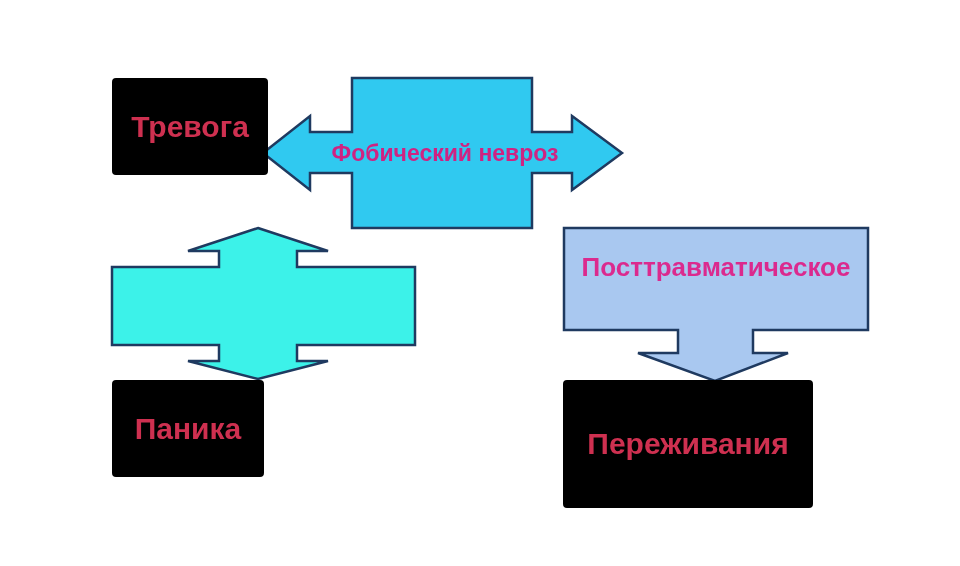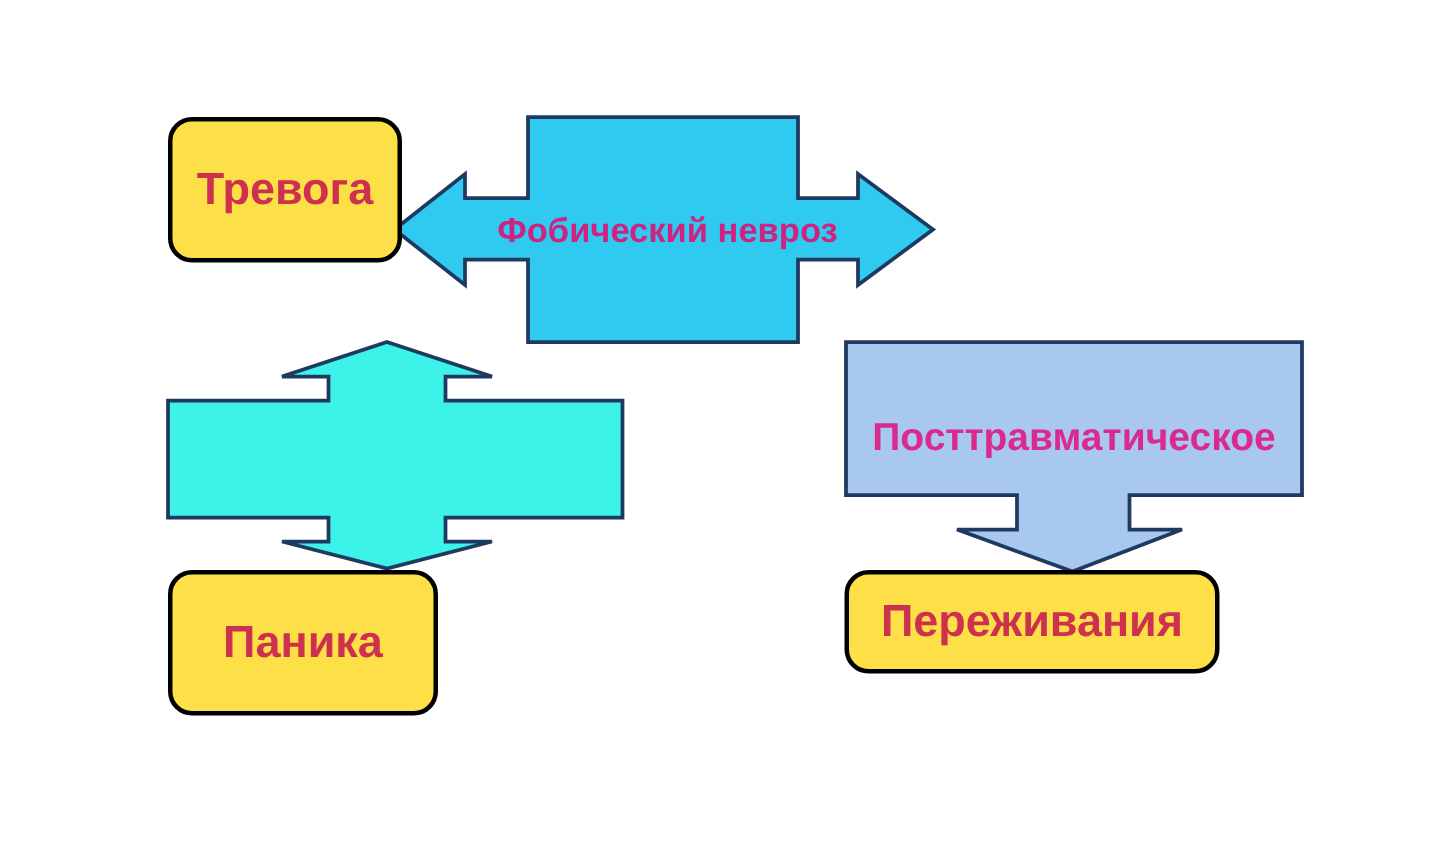--- a/index.html
+++ b/index.html
@@ -18,23 +18,23 @@
   #shapes-layer {
     position: absolute;
     left: 0;
     top: 0;
     width: 960px;
     height: 566px;
     z-index: 1;
   }
   .green-node {
     position: absolute;
-    background: #fde047;
+    background: #000000;
     border: 3px solid #000000;
-    border-radius: 16px;
+    border-radius: 4px;
     box-sizing: border-box;
     display: flex;
     align-items: center;
     justify-content: center;
     z-index: 2;
   }
   .green-node .node-label {
     color: #ce3050;
     font-weight: bold;
     font-size: 30px;
@@ -47,29 +47,29 @@
     justify-content: center;
     color: #cf2382;
     font-weight: bold;
     font-size: 23px;
     white-space: nowrap;
     z-index: 3;
     pointer-events: none;
   }
   #node-trevoga      { left: 112px; top: 78px;  width: 156px; height: 97px; }
   #node-strah        { left: 655px; top: 78px;  width: 160px; height: 97px; }
-  #node-panika       { left: 112px; top: 380px; width: 180px; height: 97px; }
-  #node-perezhivaniya{ left: 563px; top: 380px; width: 250px; height: 69px; }
+  #node-panika       { left: 112px; top: 380px; width: 152px; height: 97px; }
+  #node-perezhivaniya{ left: 563px; top: 380px; width: 250px; height: 128px; }
 
   #label-fobicheskiy { left: 270px; top: 134px; width: 350px; height: 38px; }
   #label-trevozhny   { left: 105px; top: 287px; width: 317px; height: 38px; }
 
   #label-ptsr {
     position: absolute;
-    left: 564px; top: 240px; width: 304px; height: 102px;
+    left: 564px; top: 216px; width: 304px; height: 102px;
     display: flex;
     flex-direction: column;
     align-items: center;
     justify-content: center;
     z-index: 3;
     color: #db2a8e;
     font-weight: bold;
     font-size: 26px;
     line-height: 32px;
     text-align: center;

